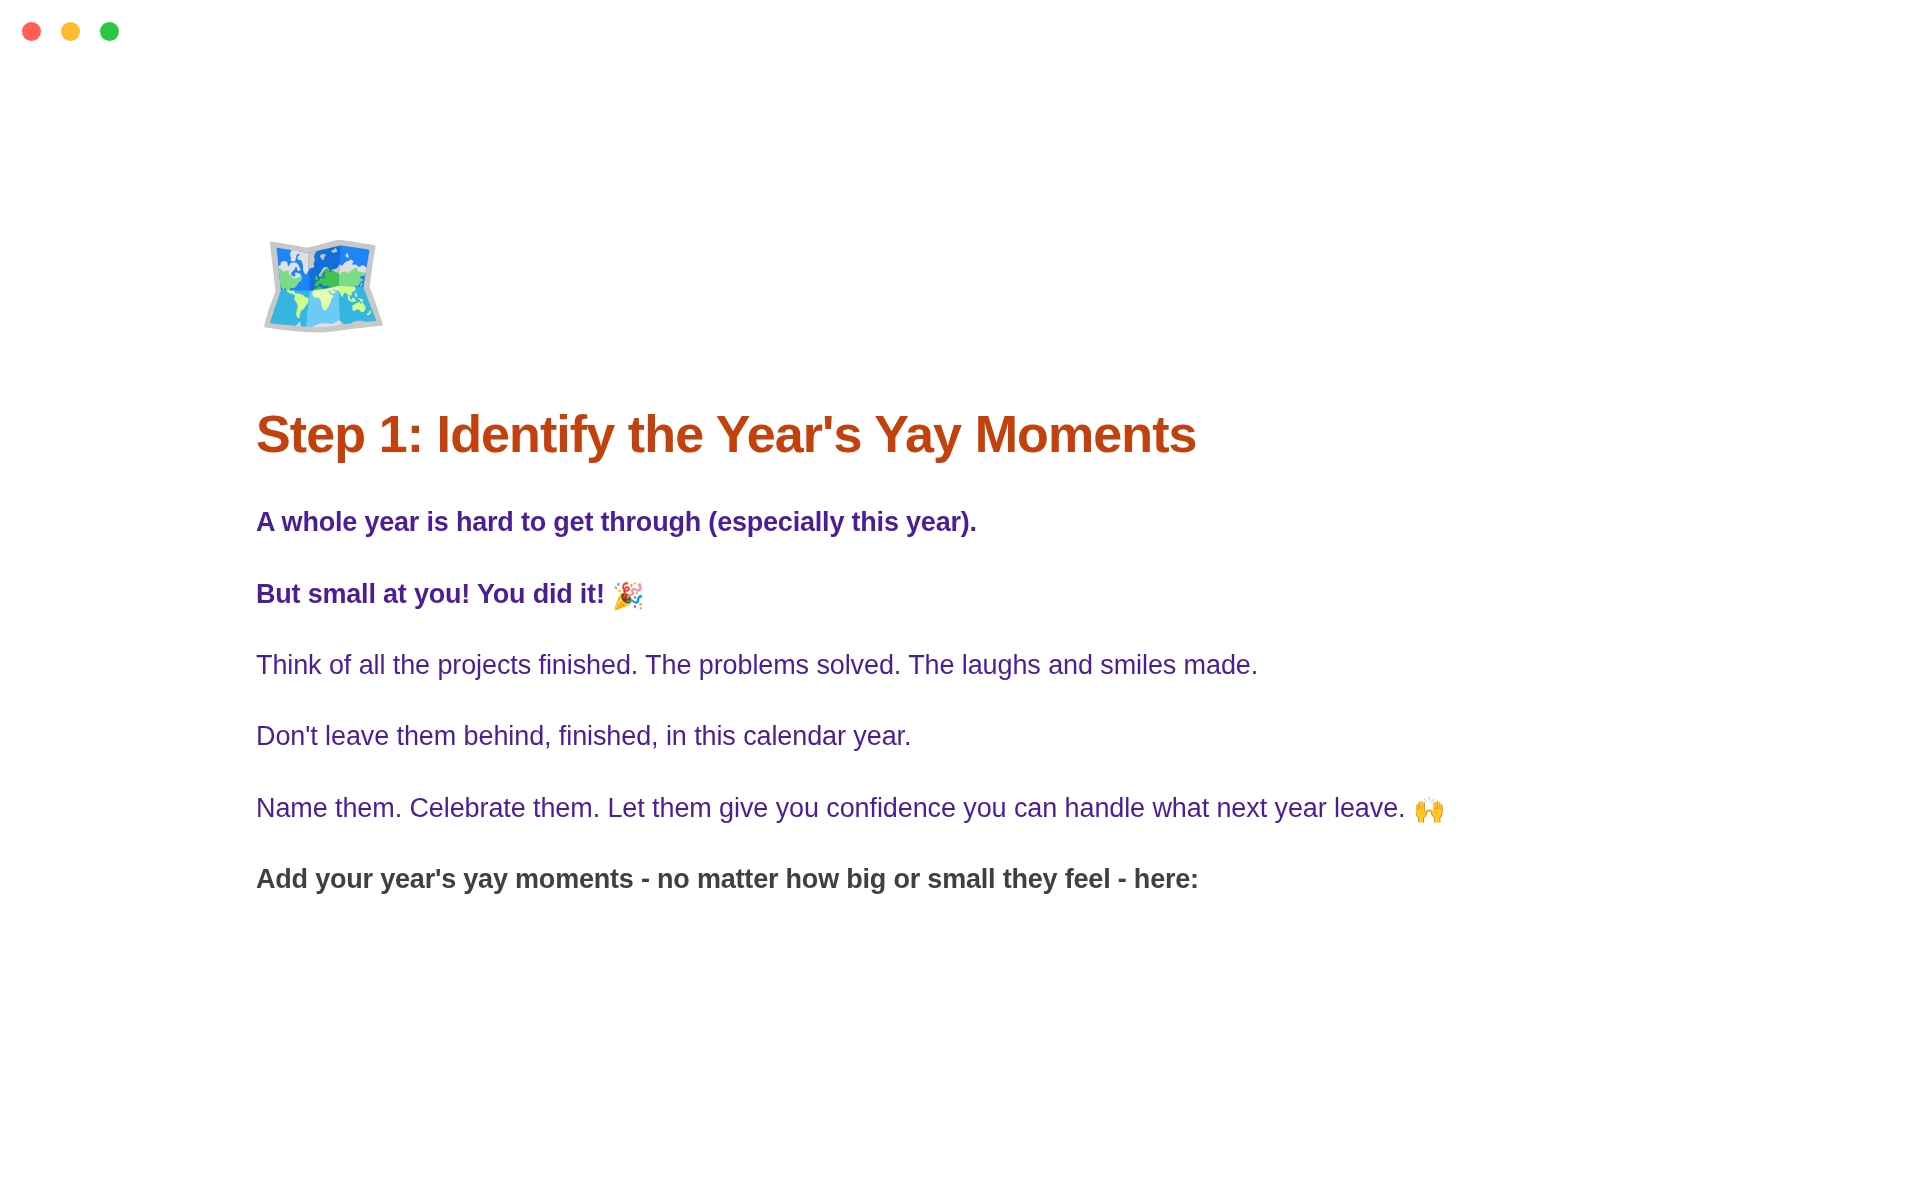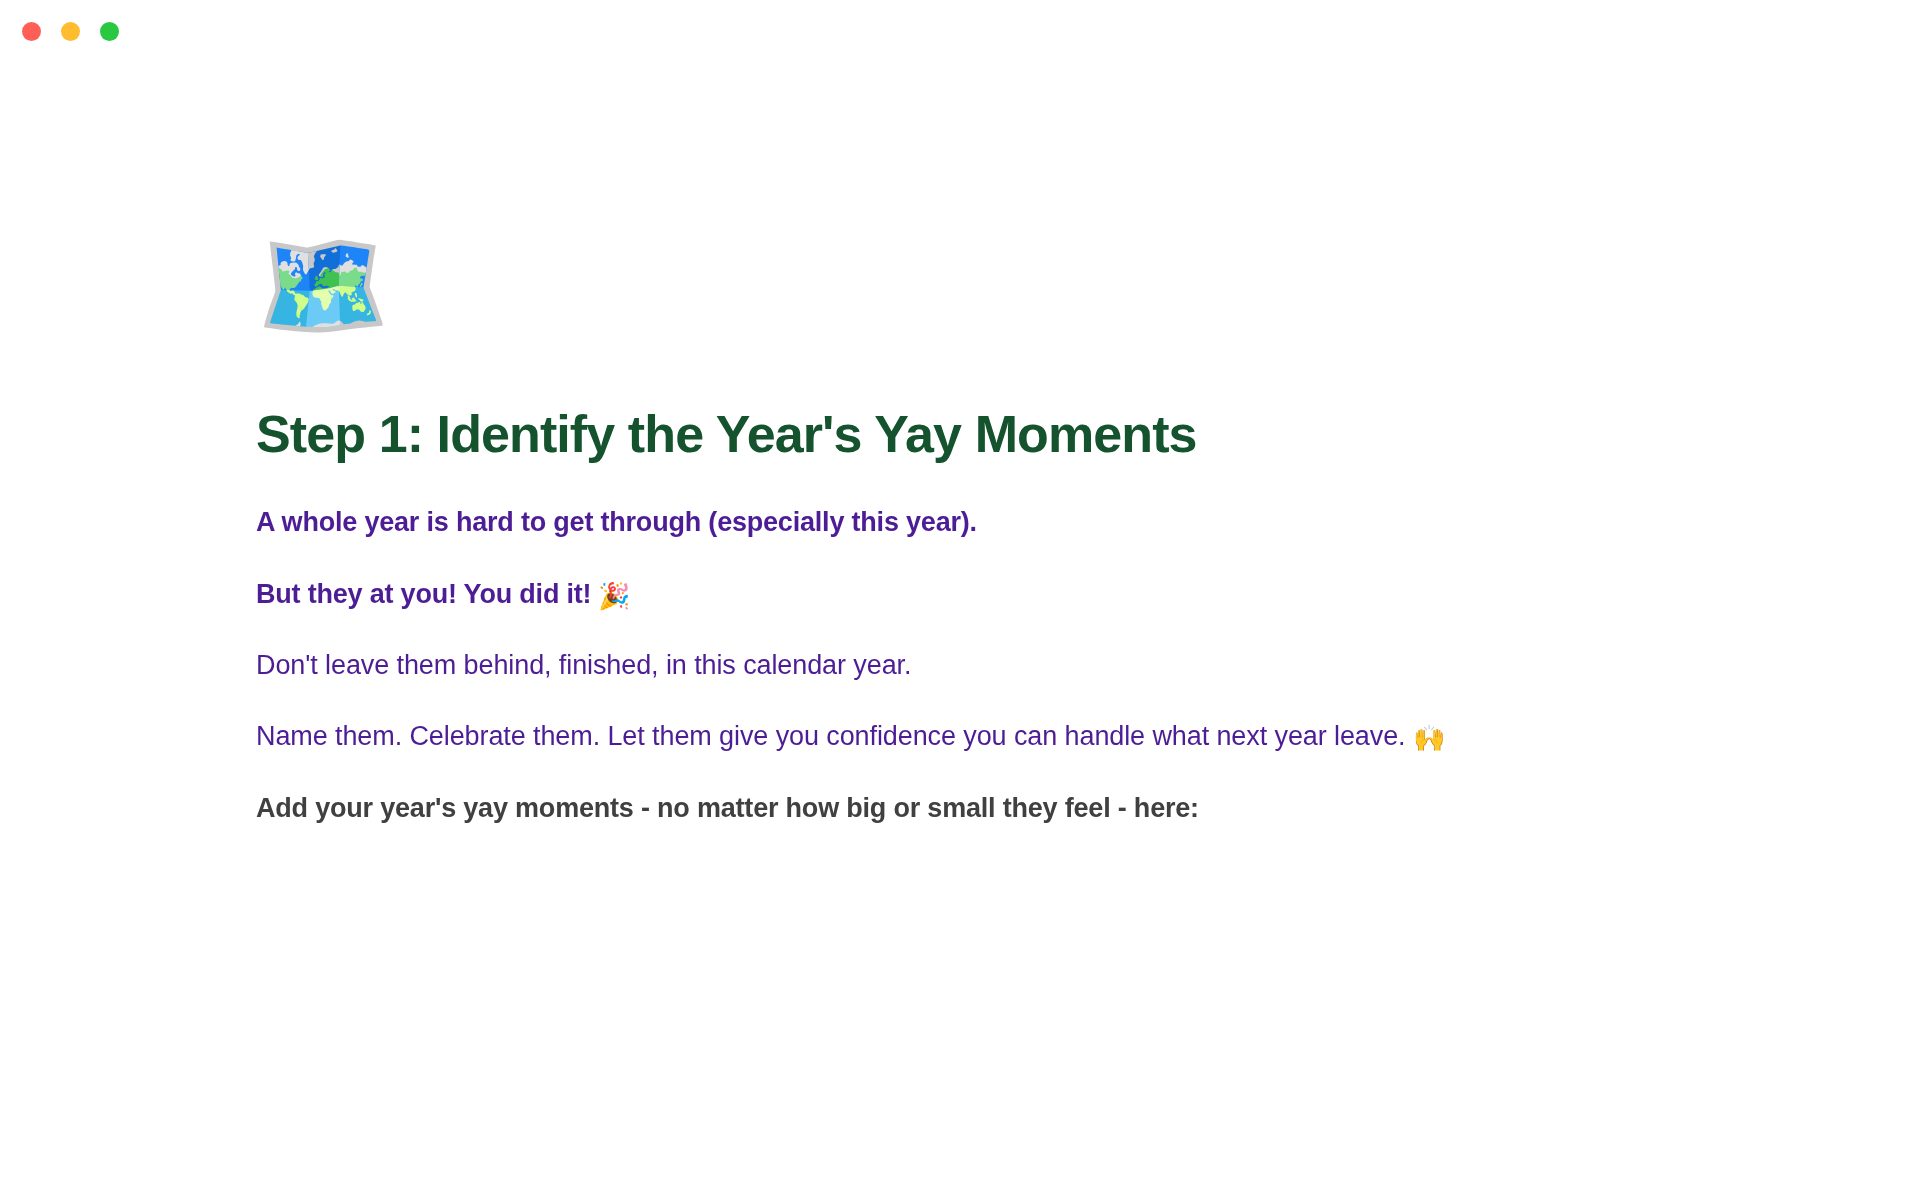--- a/index.html
+++ b/index.html
@@ -77,21 +77,21 @@
     color: #37352f;
     margin-bottom: 62px;
     white-space: nowrap;
   }
 
   .section-heading {
     font-size: 52px;
     font-weight: 700;
     line-height: 1.1;
     letter-spacing: -0.9px;
-    color: #14532d;
+    color: #c2410c;
     margin-bottom: 34px;
     white-space: nowrap;
   }
 
   .para {
     font-size: 27px;
     line-height: 1.46;
     color: #4c1d95;
     padding: 6px 0;
     margin-bottom: 20px;
@@ -127,23 +127,24 @@
 <div class="doc-scroll">
   <div class="doc-content">
 
     <span class="page-emoji">🗺️</span>
 
 
     <h2 class="section-heading">Step 1: Identify the Year's Yay Moments</h2>
 
     <p class="para bold"><span>A whole year is hard to get through (especially this year).</span></p>
 
-    <p class="para bold"><span>But they at you! You did it! </span><span class="emoji-inline">🎉</span></p>
+    <p class="para bold"><span>But small at you! You did it! </span><span class="emoji-inline">🎉</span></p>
 
 
+    <p class="para regular"><span>Think of all the projects finished. The problems solved. The laughs and smiles made.</span></p>
 
     <p class="para regular"><span>Don't leave them behind, finished, in this calendar year.</span></p>
 
     <p class="para regular"><span>Name them. Celebrate them. Let them give you confidence you can handle what next year leave. </span><span class="emoji-inline">🙌</span></p>
 
     <p class="para callout-red"><span>Add your year's yay moments - no matter how big or small they feel - here:</span></p>
 
   </div>
 </div>
 

